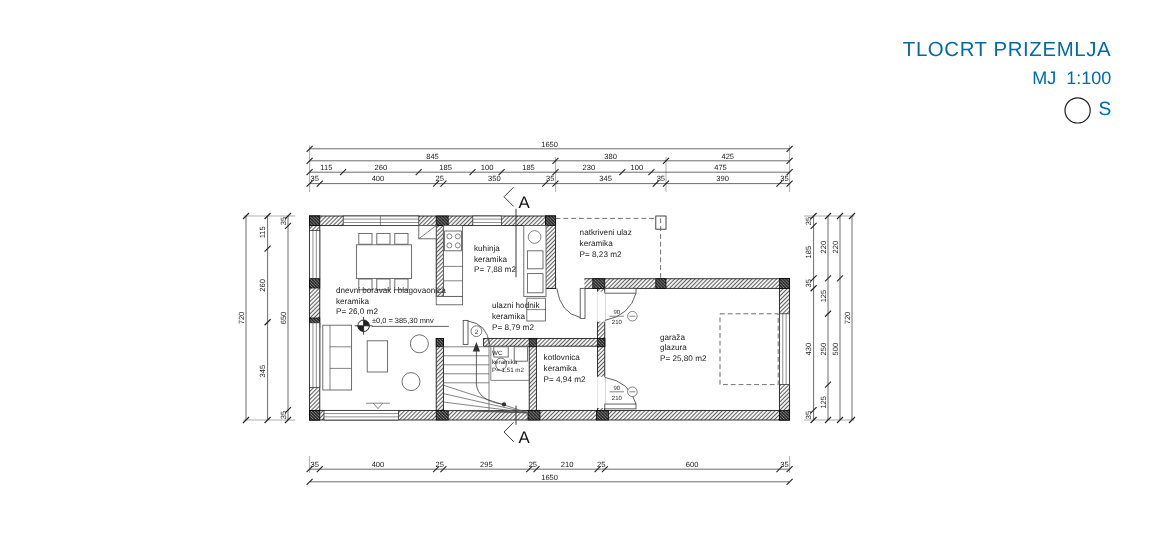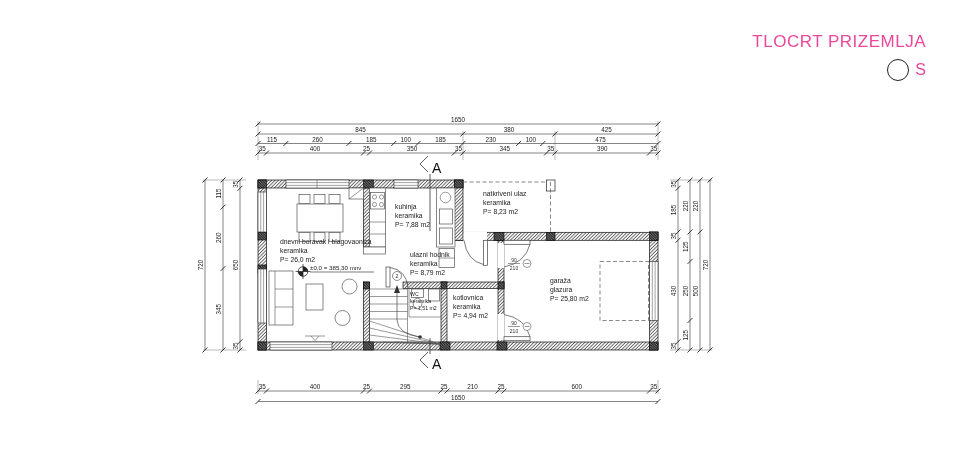--- a/index.html
+++ b/index.html
@@ -21,21 +21,21 @@
   .ext{stroke:#777;stroke-width:.5;}
   .dimline{stroke:#333;stroke-width:.6;}
   .tick{stroke:#222;stroke-width:.9;}
   .dimtext{font-size:6.3px;fill:#222;}
   .rlabel{font-size:6.8px;fill:#222;}
   .tiny{font-size:5.2px;fill:#222;}
   .tagtext{font-size:5px;fill:#333;text-anchor:middle;}
   .seclabel{font-size:14px;fill:#111;}
   .secline{stroke:#333;stroke-width:.8;fill:none;}
   .elevtext{font-size:6.2px;fill:#222;}
-  #title-block{position:absolute;top:32px;right:34px;text-align:right;color:#ec4899;}
+  #title-block{position:absolute;top:32px;right:34px;text-align:right;color:#0369a1;}
   #title-block .t1{font-size:17px;letter-spacing:.5px;}
   #title-block .t2{font-size:15px;margin-top:5px;white-space:pre;}
   .north-row{display:flex;justify-content:flex-end;align-items:center;margin-top:7px;}
   .north-circle{width:20px;height:20px;border:1.4px solid #222;border-radius:50%;margin-right:6px;}
   .north-s{font-size:16px;}
 </style>
 </head>
 <body>
 
 <div id="stage">
@@ -424,19 +424,20 @@
           <line x1="710" y1="180" x2="710" y2="349.99992" class="dimline"></line>
           <line x1="707.5" y1="182.5" x2="712.5" y2="177.5" class="tick"></line>
           <line x1="707.5" y1="352.49992" x2="712.5" y2="347.49992" class="tick"></line>
           <text x="708.2" y="264.99996" text-anchor="middle" class="dimtext" transform="rotate(-90 708.2 264.99996)">720</text>
         </g>
     </g>
   </svg>
 
   <div id="title-block">
     <div class="t1">TLOCRT PRIZEMLJA</div>
+    <div class="t2">MJ  1:100</div>
     <div class="north-row">
       <div class="north-circle"></div>
       <div class="north-s">S</div>
     </div>
   </div>
 
 </div>
 
 </body></html>

